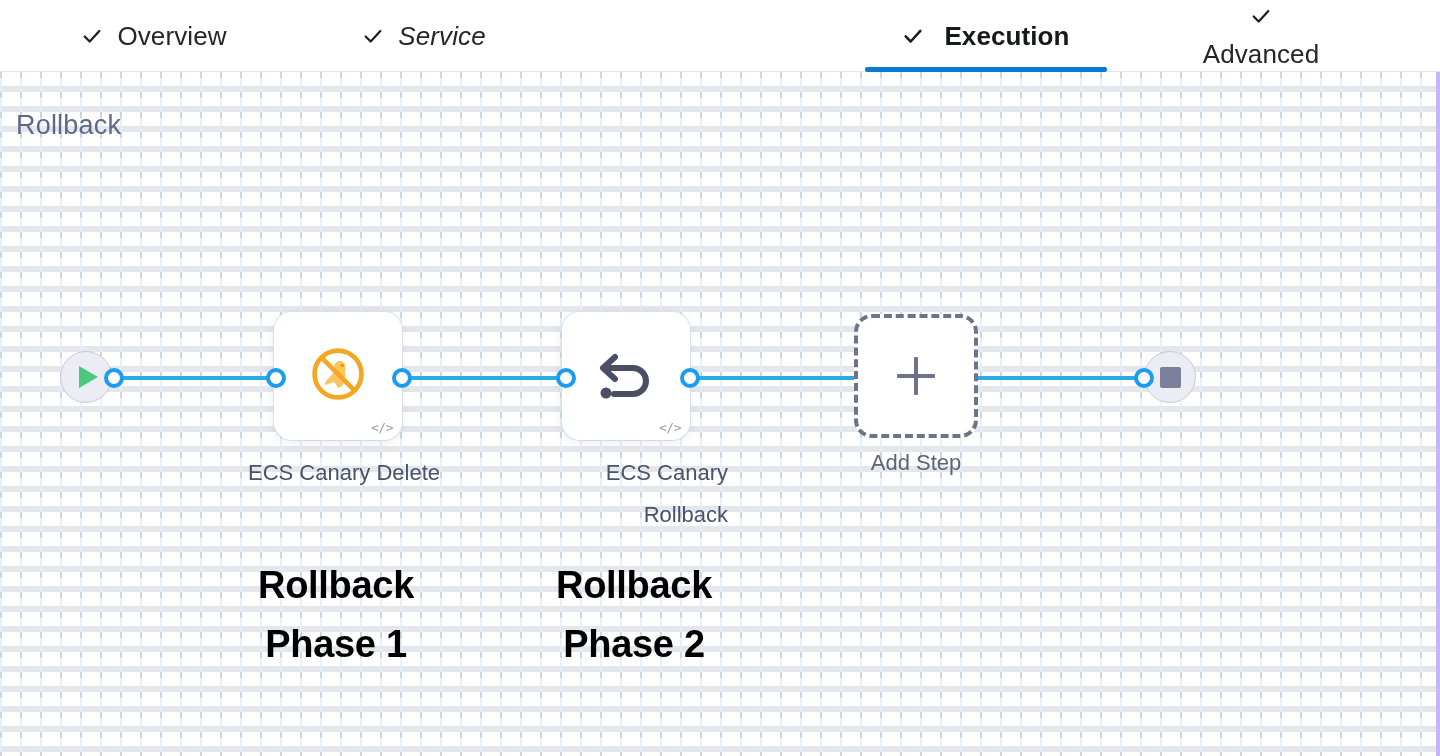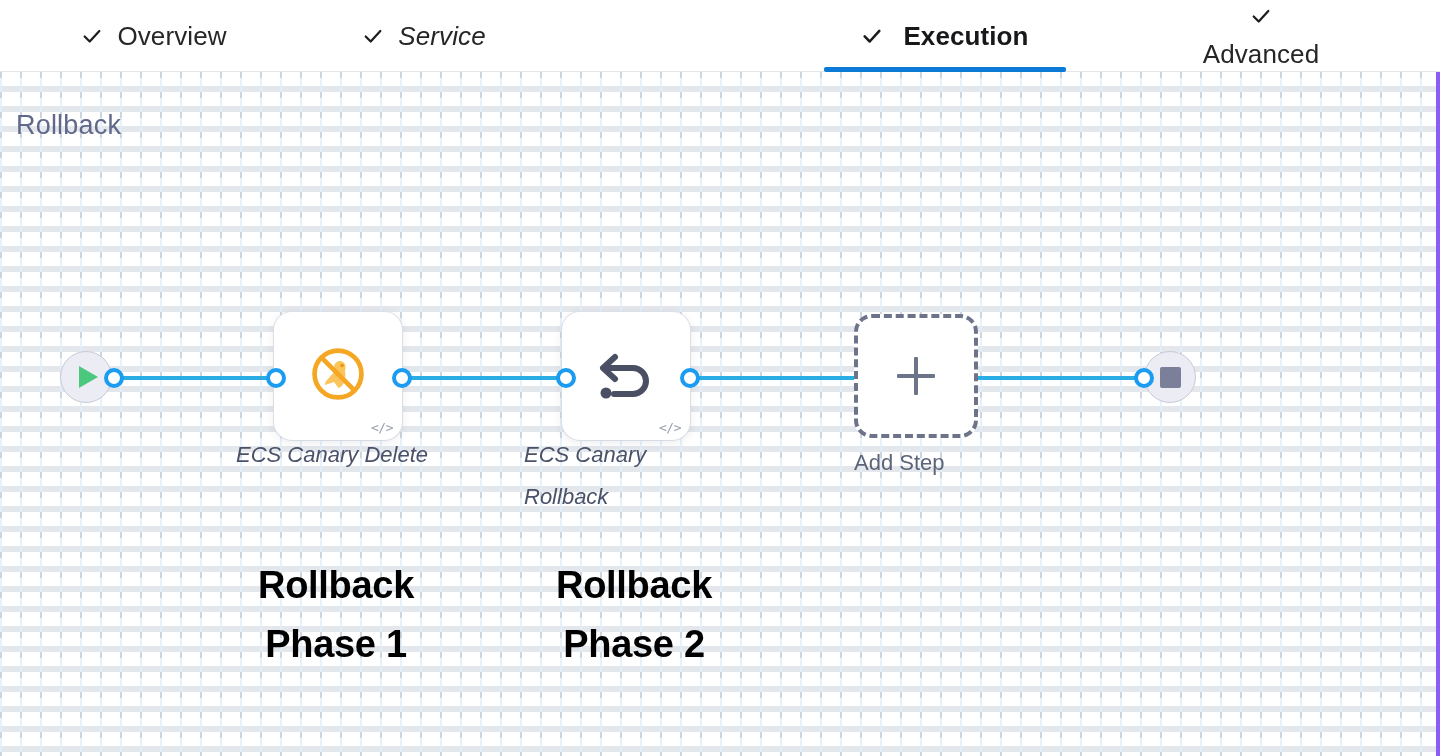--- a/index.html
+++ b/index.html
@@ -10,21 +10,21 @@
     overflow: hidden;
     background: #ffffff;
     font-family: "Liberation Sans", sans-serif;
     -webkit-font-smoothing: antialiased;
   }
 
   #root {
     position: relative;
     width: 1440px;
     height: 756px;
-    background: #8b5cf6;
+    background: #c4b5fd;
   }
 
   
   .tabbar {
     position: absolute;
     left: 0; top: 0;
     width: 1440px;
     height: 72px;
     background: #ffffff;
     border-bottom: 1px solid #e4e6ea;
@@ -184,28 +184,27 @@
     right: 9px;
     bottom: 6px;
     font-size: 13px;
     line-height: 1;
     color: #9aa0b0;
     font-family: "DejaVu Sans Mono", monospace;
     letter-spacing: -0.5px;
   }
   .step-label {
     position: absolute;
-    top: 122px;
+    top: 140px;
     left: -38px;
     width: 204px;
-    text-align: left;
+    text-align: right;
     font-size: 22px;
     line-height: 1.9;
     color: #4a5168;
-    font-style: italic;
   }
 
   
   .addstep {
     position: absolute;
     z-index: 5;
   }
   .addstep .box {
     width: 124px;
     height: 124px;
@@ -227,21 +226,21 @@
     content: "";
     position: absolute;
     background: #6d7389;
     border-radius: 1px;
   }
   .addstep .plus::before { left: 0; top: 17px; width: 38px; height: 4px; }
   .addstep .plus::after  { top: 0; left: 17px; height: 38px; width: 4px; }
   .addstep .addstep-label {
     margin-top: 12px;
     width: 124px;
-    text-align: left;
+    text-align: center;
     font-size: 22px;
     color: #5d6478;
   }
 
   
   .annotation {
     position: absolute;
     text-align: center;
     font-size: 38px;
     font-weight: 700;
@@ -272,21 +271,21 @@
       <span class="check">
         <svg viewBox="0 0 24 24" fill="none" stroke="currentColor" stroke-width="2.4" stroke-linecap="round" stroke-linejoin="round">
             <path d="M4 12.5 L9.5 18 L20 6.5"></path>
           </svg>
       </span>
       <span class="tab-label">Service</span>
       <span class="underline"></span>
     </div>
 
 
-    <div class="tab is-active" style="left: 824px; width: 242px; gap: 20px;">
+    <div class="tab is-active" style="left: 865px; width: 242px; gap: 20px;">
       <span class="check">
         <svg viewBox="0 0 24 24" fill="none" stroke="currentColor" stroke-width="2.8" stroke-linecap="round" stroke-linejoin="round">
             <path d="M4 12.5 L9.5 18 L20 6.5"></path>
           </svg>
       </span>
       <span class="tab-label">Execution</span>
       <span class="underline"></span>
     </div>
 
     <div class="tab" style="left: 1142px; width: 238px; flex-direction: column;">

